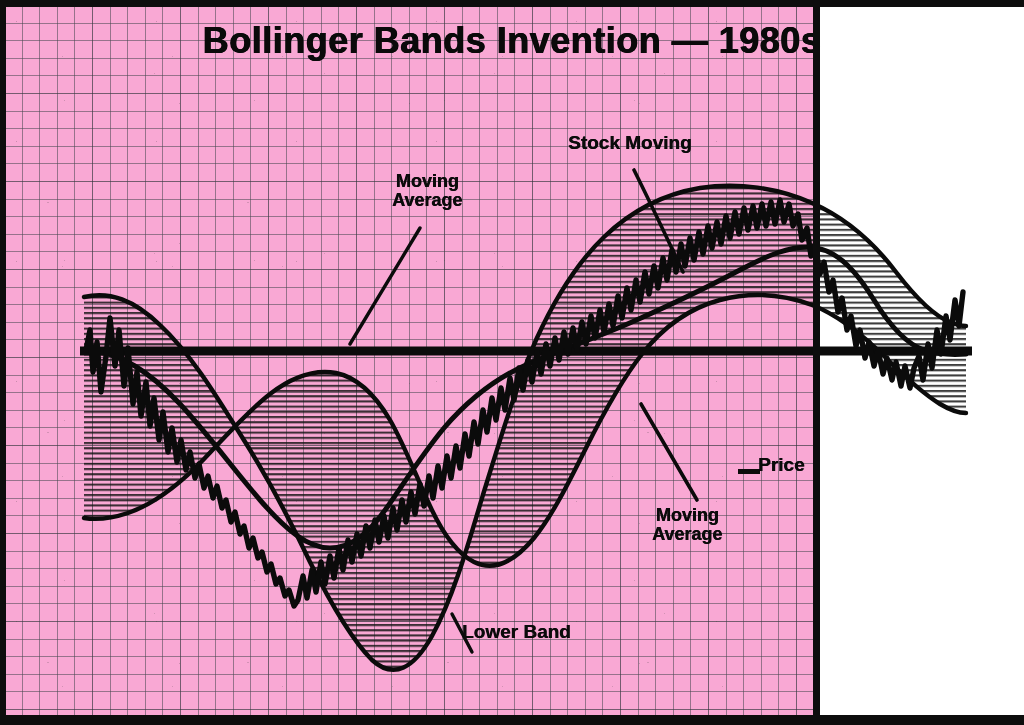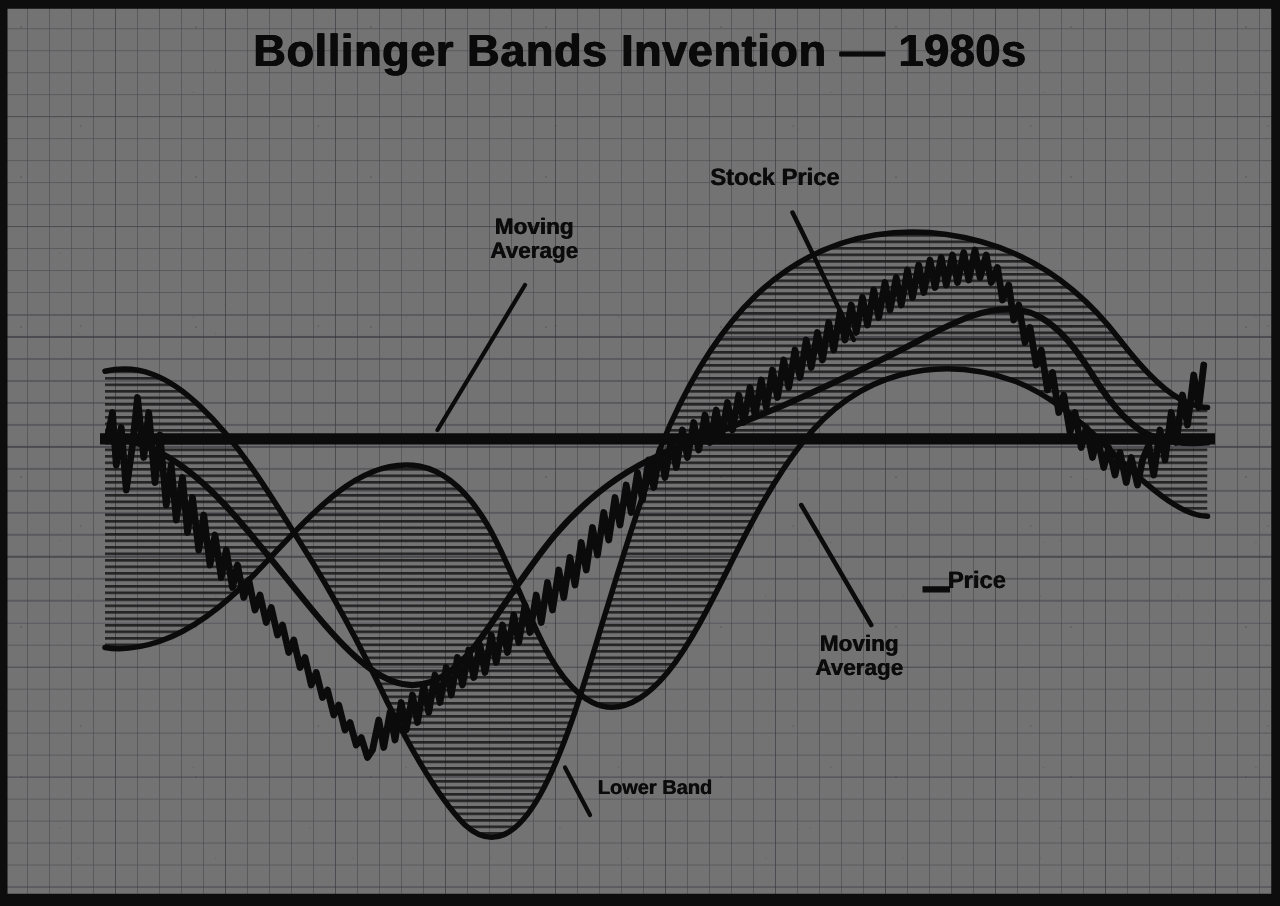--- a/index.html
+++ b/index.html
@@ -1,18 +1,18 @@
 <!DOCTYPE html>
 <html><head>
 <meta charset="utf-8">
 <style>
   html,body{margin:0;padding:0;background:#ffffff;}
   body{width:1024px;height:725px;overflow:hidden;
        font-family:"Liberation Sans", sans-serif;}
-  #page{position:relative;width:1024px;height:725px;background:#737373;}
+  #page{position:relative;width:820px;height:725px;background:#f9a8d4;}
 
   
   .grid{position:absolute;inset:0;
         background-image:
           repeating-linear-gradient(to right, rgba(70,70,78,.55) 0 1px, transparent 1px 17.6px),
           repeating-linear-gradient(to bottom, rgba(70,70,78,.55) 0 1px, transparent 1px 17.6px);
         background-position:4px 5px,4px 5px;}
   .grid-major{position:absolute;inset:0;
         background-image:
           repeating-linear-gradient(to right, rgba(40,40,48,.30) 0 1px, transparent 1px 88px),
@@ -45,21 +45,21 @@
   #chart{position:absolute;left:0;top:0;width:1024px;height:725px;}
 
   
   .anno{position:absolute;color:#0b0b0b;font-weight:bold;
         font-family:"Liberation Sans", sans-serif;line-height:1.08;
         text-shadow:0.5px 0 0 #0b0b0b;}
   .anno span{display:block;text-align:center;}
   .a-ma-top{left:392px;top:172px;font-size:18px;}
   .a-stock{left:568px;top:133px;font-size:19px;}
   .a-ma-bot{left:652px;top:506px;font-size:18px;}
-  .a-lower{left:478px;top:622px;font-size:16px;}
+  .a-lower{left:462px;top:622px;font-size:19px;}
   .a-price{left:758px;top:455px;font-size:19px;}
   .legend-dash{position:absolute;left:738px;top:469px;width:22px;height:5px;background:#0b0b0b;}
   .blur{filter:blur(.25px);}
 </style>
 </head>
 <body>
 
 <div id="page">
 
   <div class="grid"></div>
@@ -159,21 +159,21 @@
     <line x1="637,0" y1="0" x2="0" y2="0" stroke="none"></line>
     <line x1="641" y1="404" x2="697" y2="500" stroke="#0b0b0b" stroke-width="3.6" stroke-linecap="round"></line>
     <line x1="472" y1="652" x2="452" y2="614" stroke="#0b0b0b" stroke-width="3.4" stroke-linecap="round"></line>
   </svg>
 
   <div class="anno a-ma-top blur">
     <span>Moving</span>
     <span>Average</span>
   </div>
 
-  <div class="anno a-stock blur">Stock Price</div>
+  <div class="anno a-stock blur">Stock Moving</div>
 
   <div class="anno a-ma-bot blur">
     <span>Moving</span>
     <span>Average</span>
   </div>
 
   <div class="anno a-lower blur">Lower Band</div>
 
   <div class="legend-dash"></div>
   <div class="anno a-price blur">Price</div>

